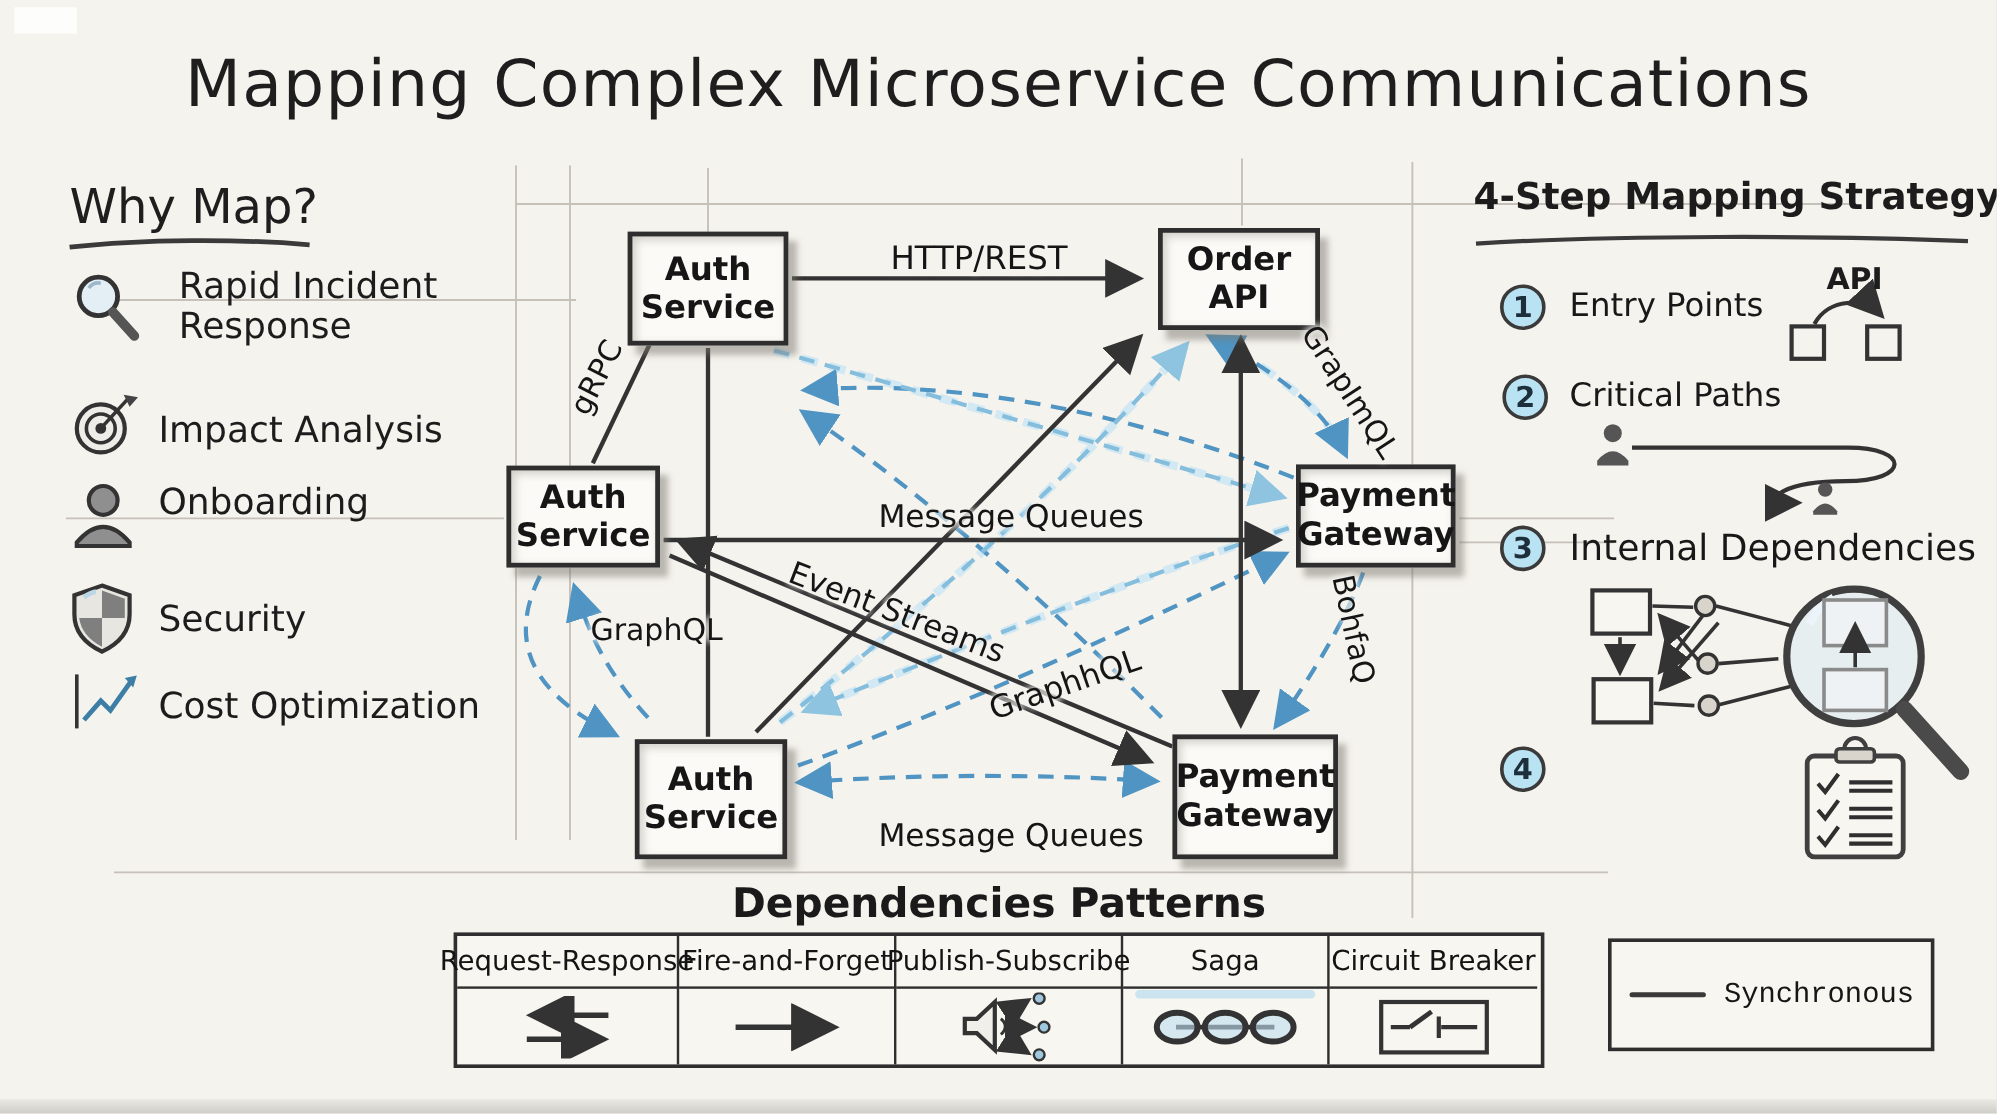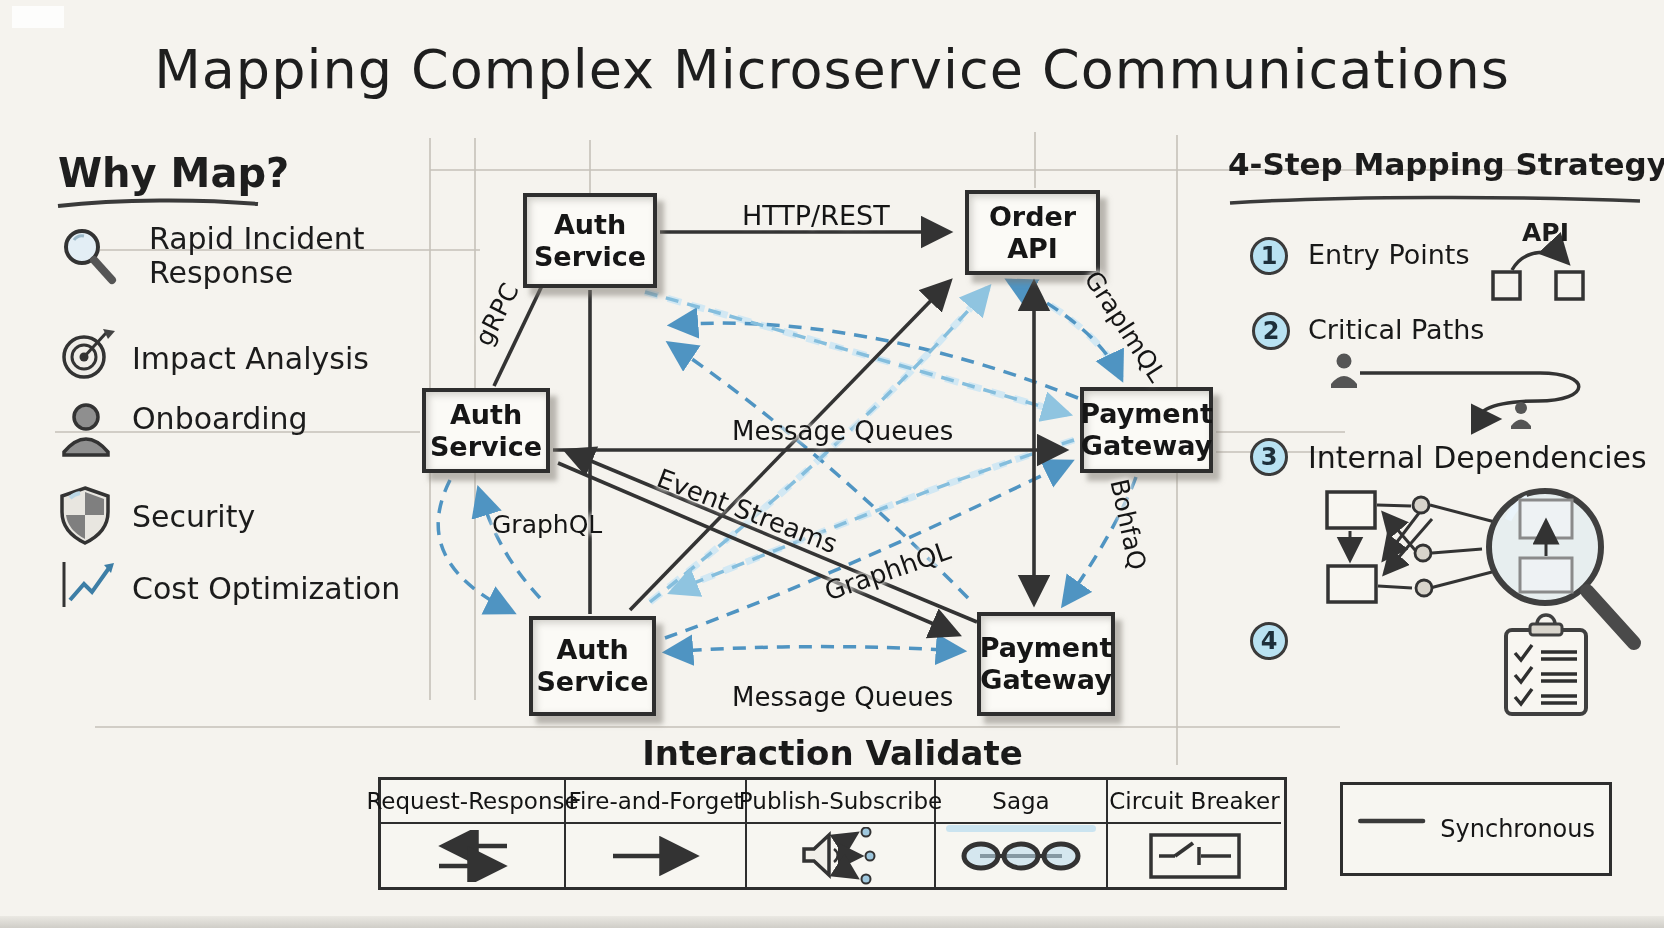--- a/index.html
+++ b/index.html
@@ -10,21 +10,21 @@
     color:#222;
   }
   .abs{position:absolute;}
   svg{display:block;}
   
   .title{
     left:0;top:38px;width:1664px;text-align:center;
     font-size:54px;font-weight:normal;letter-spacing:1px;color:#1e1e1e;
   }
   
-  .why-heading{left:58px;top:150px;font-size:40px;font-weight:bold;color:#1e1e1e;}
+  .why-heading{left:58px;top:150px;font-size:40px;font-weight:normal;color:#1e1e1e;}
   .why-item-label{font-size:30px;color:#1c1c1c;line-height:1.12;}
   
   .node{
     display:flex;align-items:center;justify-content:center;text-align:center;
     background:#fbfaf6;border:4px solid #2e2e2e;
     box-shadow:7px 8px 5px rgba(125,122,114,.5), inset 3px 3px 7px rgba(140,138,128,.38);
     font-size:27px;font-weight:bold;color:#161616;line-height:1.18;
     padding:4px;box-sizing:border-box;
   }
   
@@ -53,21 +53,21 @@
   .pcell{border-right:2.5px solid #2e2e2e;display:flex;align-items:center;justify-content:center;box-sizing:border-box;position:relative;}
   .pcell.last{border-right:none;}
   .phead{border-bottom:2.5px solid #2e2e2e;font-size:23px;color:#141414;white-space:nowrap;}
   .saga-smudge{position:absolute;left:6%;top:1px;width:88%;height:7px;background:#bfe0f0;opacity:.8;border-radius:4px;}
   
   .legend{
     left:1340px;top:782px;width:272px;height:94px;
     border:3px solid #2e2e2e;box-sizing:border-box;background:rgba(251,250,246,.4);
     display:flex;flex-direction:column;justify-content:center;gap:10px;padding:6px 14px;
   }
-  .legrow{display:flex;gap:14px;}
+  .legrow{display:flex;align-items:center;gap:14px;font-family:Liberation Mono, monospace;}
   .legrow span{font-size:24px;color:#161616;}
   .artifact{left:12px;top:6px;width:52px;height:22px;background:#fdfdfc;}
   .bottom-band{left:0;top:916px;width:1664px;height:12px;background:linear-gradient(#e8e6e0,#c6c4be);opacity:.8;}
 </style>
 </head>
 <body>
 
 <div class="canvas">
 
   <svg class="abs" style="left:0;top:0" width="1664" height="928" viewBox="0 0 1664 928">
@@ -263,21 +263,21 @@
 
   <div class="abs step-circle" style="left:1250px;top:438px">
       <span>3</span>
     </div>
   <div class="abs step-label" style="left:1308px;top:440px;font-size:30px">Internal Dependencies</div>
 
   <div class="abs step-circle" style="left:1250px;top:622px">
       <span>4</span>
     </div>
 
-  <div class="abs patterns-heading">Interaction Validate</div>
+  <div class="abs patterns-heading">Dependencies Patterns</div>
 
   <div class="abs ptable">
     <div class="pcell phead">Request-Response</div>
     <div class="pcell phead">Fire-and-Forget</div>
     <div class="pcell phead">Publish-Subscribe</div>
     <div class="pcell phead">Saga</div>
     <div class="pcell phead last">Circuit Breaker</div>
 
     <div class="pcell">
       <svg width="100" height="52" viewBox="0 0 100 52">

